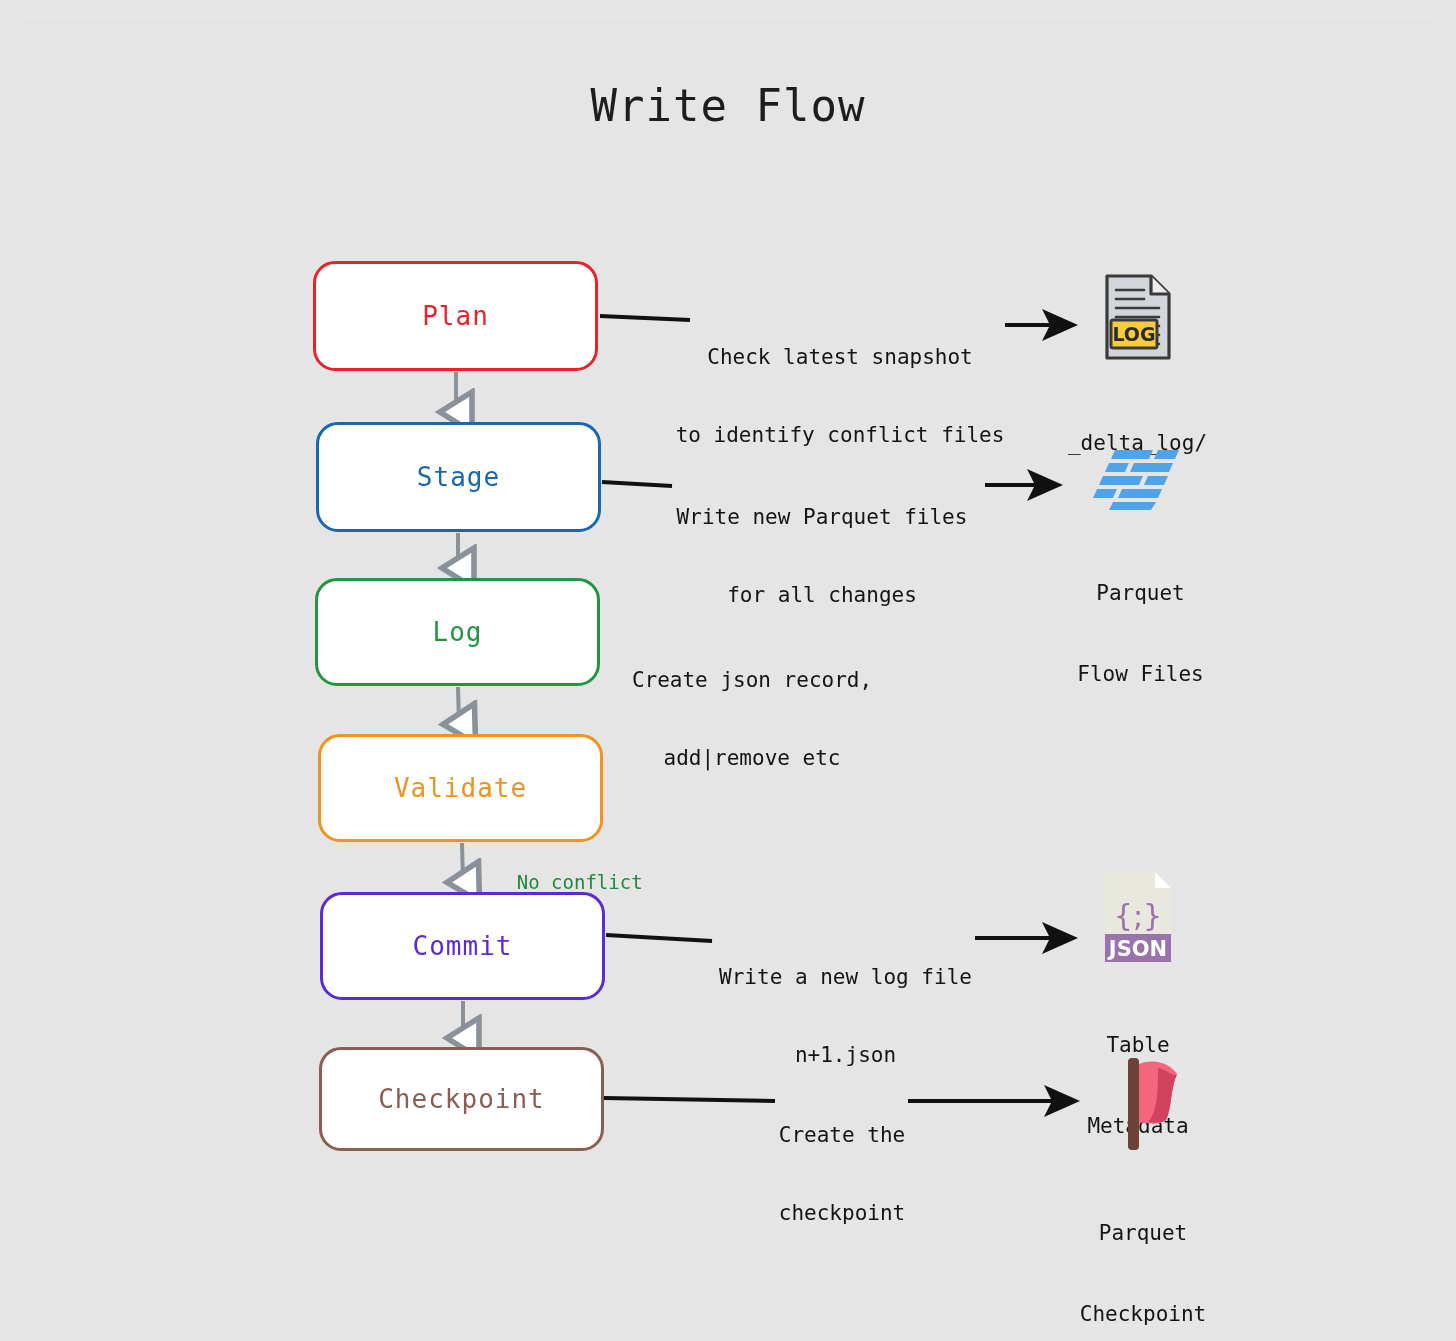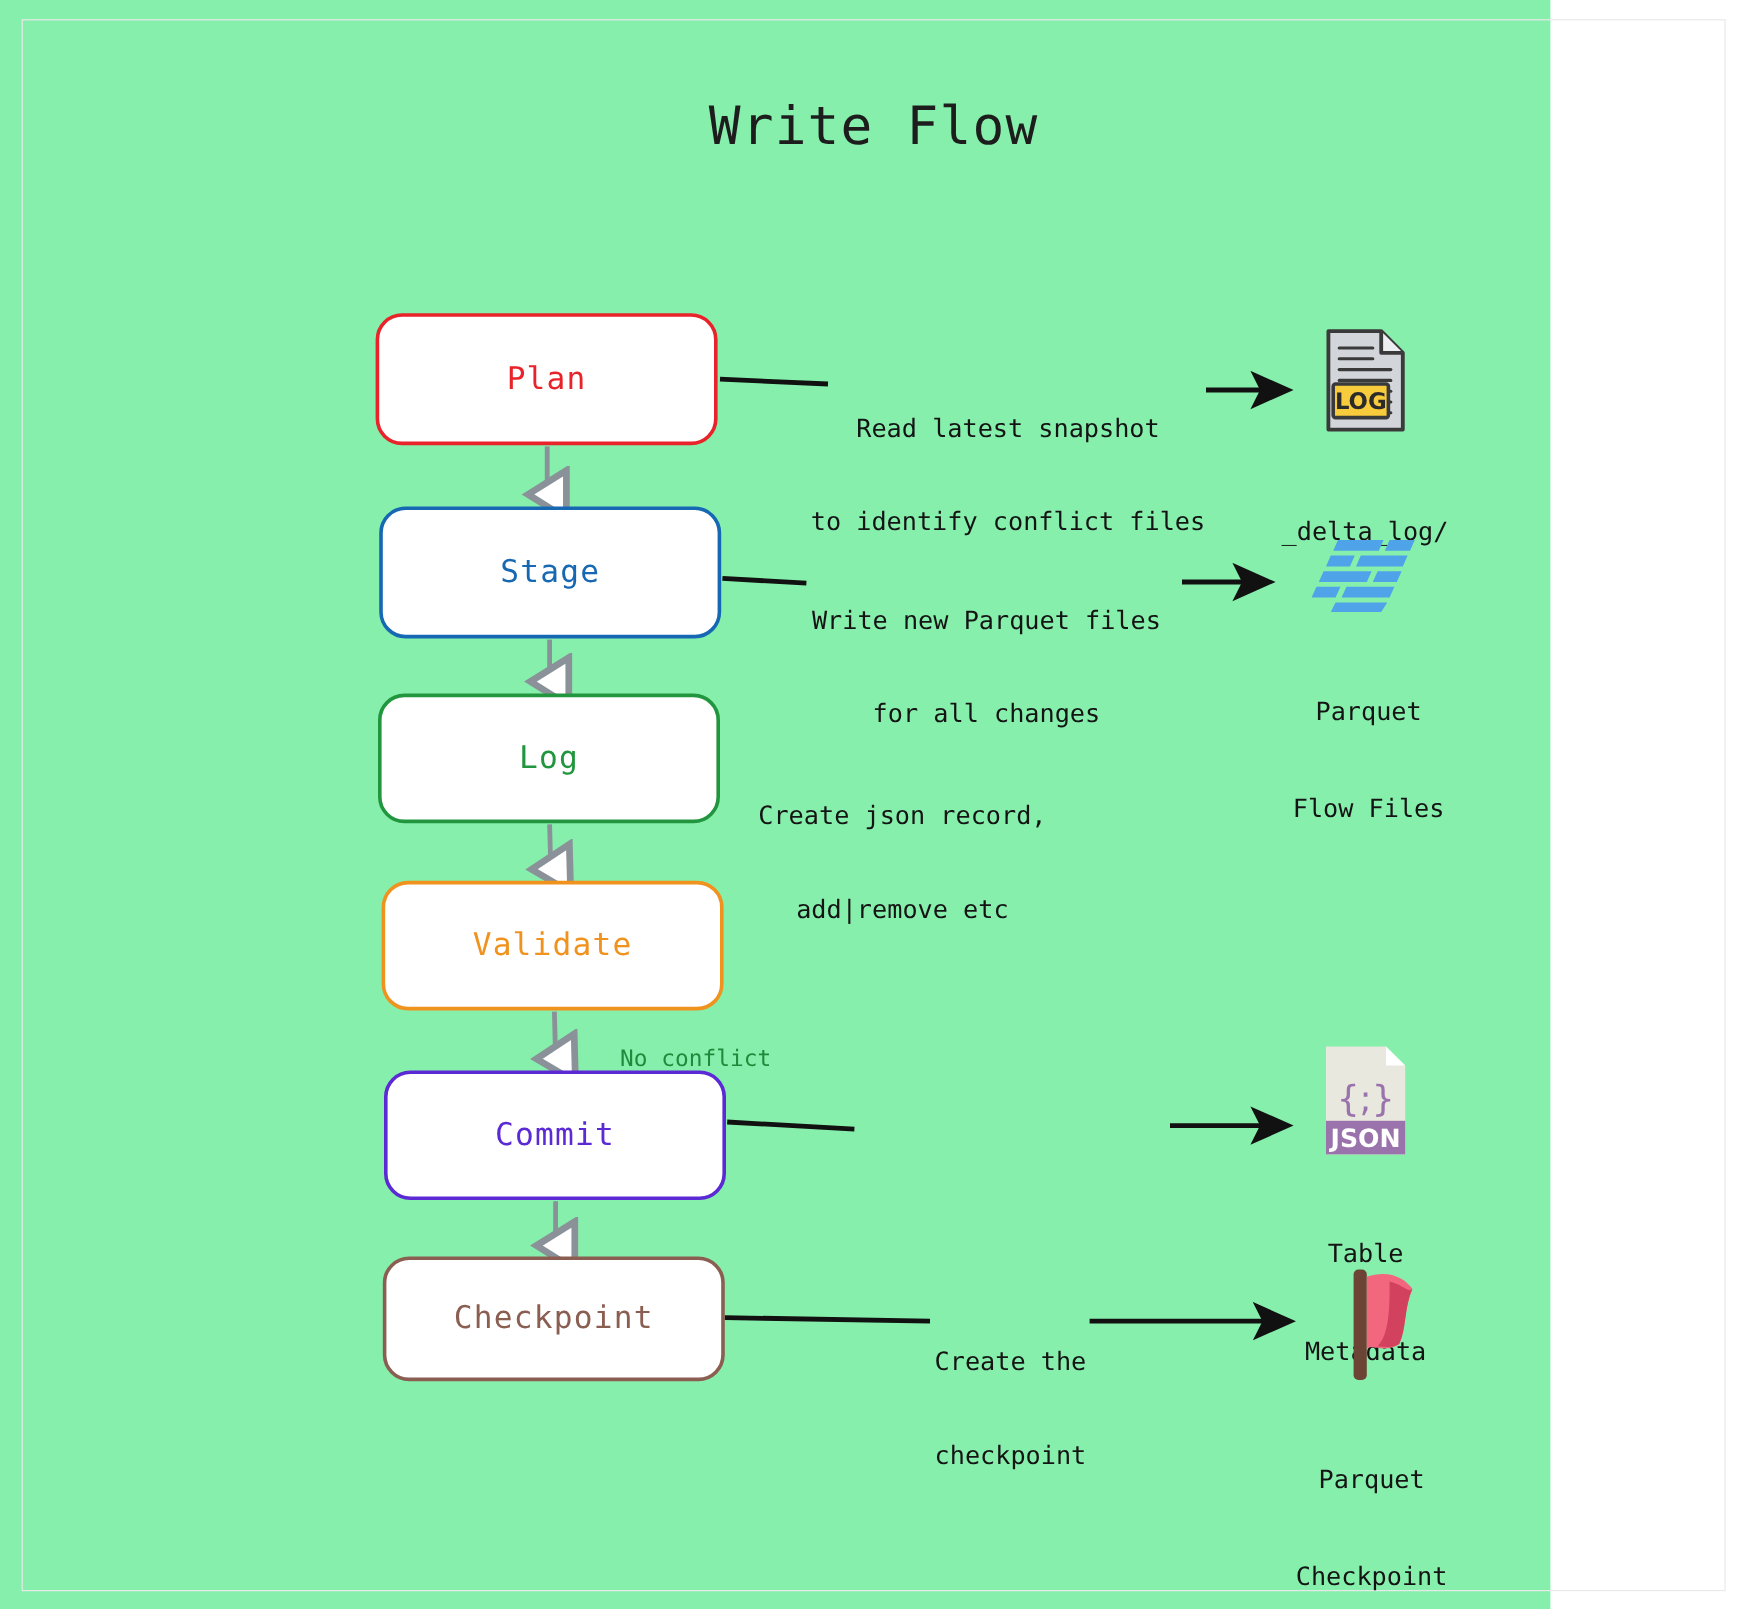--- a/index.html
+++ b/index.html
@@ -6,22 +6,22 @@
     margin: 0; padding: 0;
     background: #ffffff;
   }
   body {
     width: 1456px; height: 1341px;
     font-family: "DejaVu Sans Mono", "Liberation Mono", monospace;
     overflow: hidden;
   }
   #canvas {
     position: relative;
-    width: 1292px; height: 1341px;
-    background: #86efac;
+    width: 1456px; height: 1341px;
+    background: #e5e5e5;
     box-sizing: border-box;
   }
   
   #frame {
     position: absolute;
     left: 18px; top: 16px;
     width: 1420px; height: 1310px;
     border: 1px solid #e9e9e9;
     box-sizing: border-box;
     pointer-events: none;
@@ -158,35 +158,39 @@
 
   <div class="node" style="left:319px; top:1047px; width:285px; height:104px; border:3.5px solid #8b5e52; color:#8b5e52;">
     <span>Checkpoint</span>
   </div>
 
   <div class="edgelabel" style="left:471px; top:849px;">
     <span>No conflict</span>
   </div>
 
   <div class="sidelabel" style="left:672px; top:292px; width:336px;">
-    <div>Read latest snapshot</div>
+    <div>Check latest snapshot</div>
     <div>to identify conflict files</div>
   </div>
 
   <div class="sidelabel" style="left:667px; top:452px; width:310px;">
     <div>Write new Parquet files</div>
     <div>for all changes</div>
   </div>
 
   <div class="sidelabel" style="left:627px; top:615px; width:250px;">
     <div>Create json record,</div>
     <div>add|remove etc</div>
   </div>
 
 
+  <div class="sidelabel" style="left:713px; top:912px; width:265px;">
+    <div>Write a new log file</div>
+    <div>n+1.json</div>
+  </div>
 
   <div class="sidelabel" style="left:777px; top:1070px; width:130px;">
     <div>Create the</div>
     <div>checkpoint</div>
   </div>
 
   <div class="artifact" style="left:1050px; top:272px; width:175px;">
     <div class="icon-wrap">
       <svg width="78" height="92" viewBox="0 0 78 92">
         <path d="M8,4 H52 L70,22 V86 H8 Z" fill="#d2d6db" stroke="#3a3a3a" stroke-width="3.2" stroke-linejoin="round"></path>

